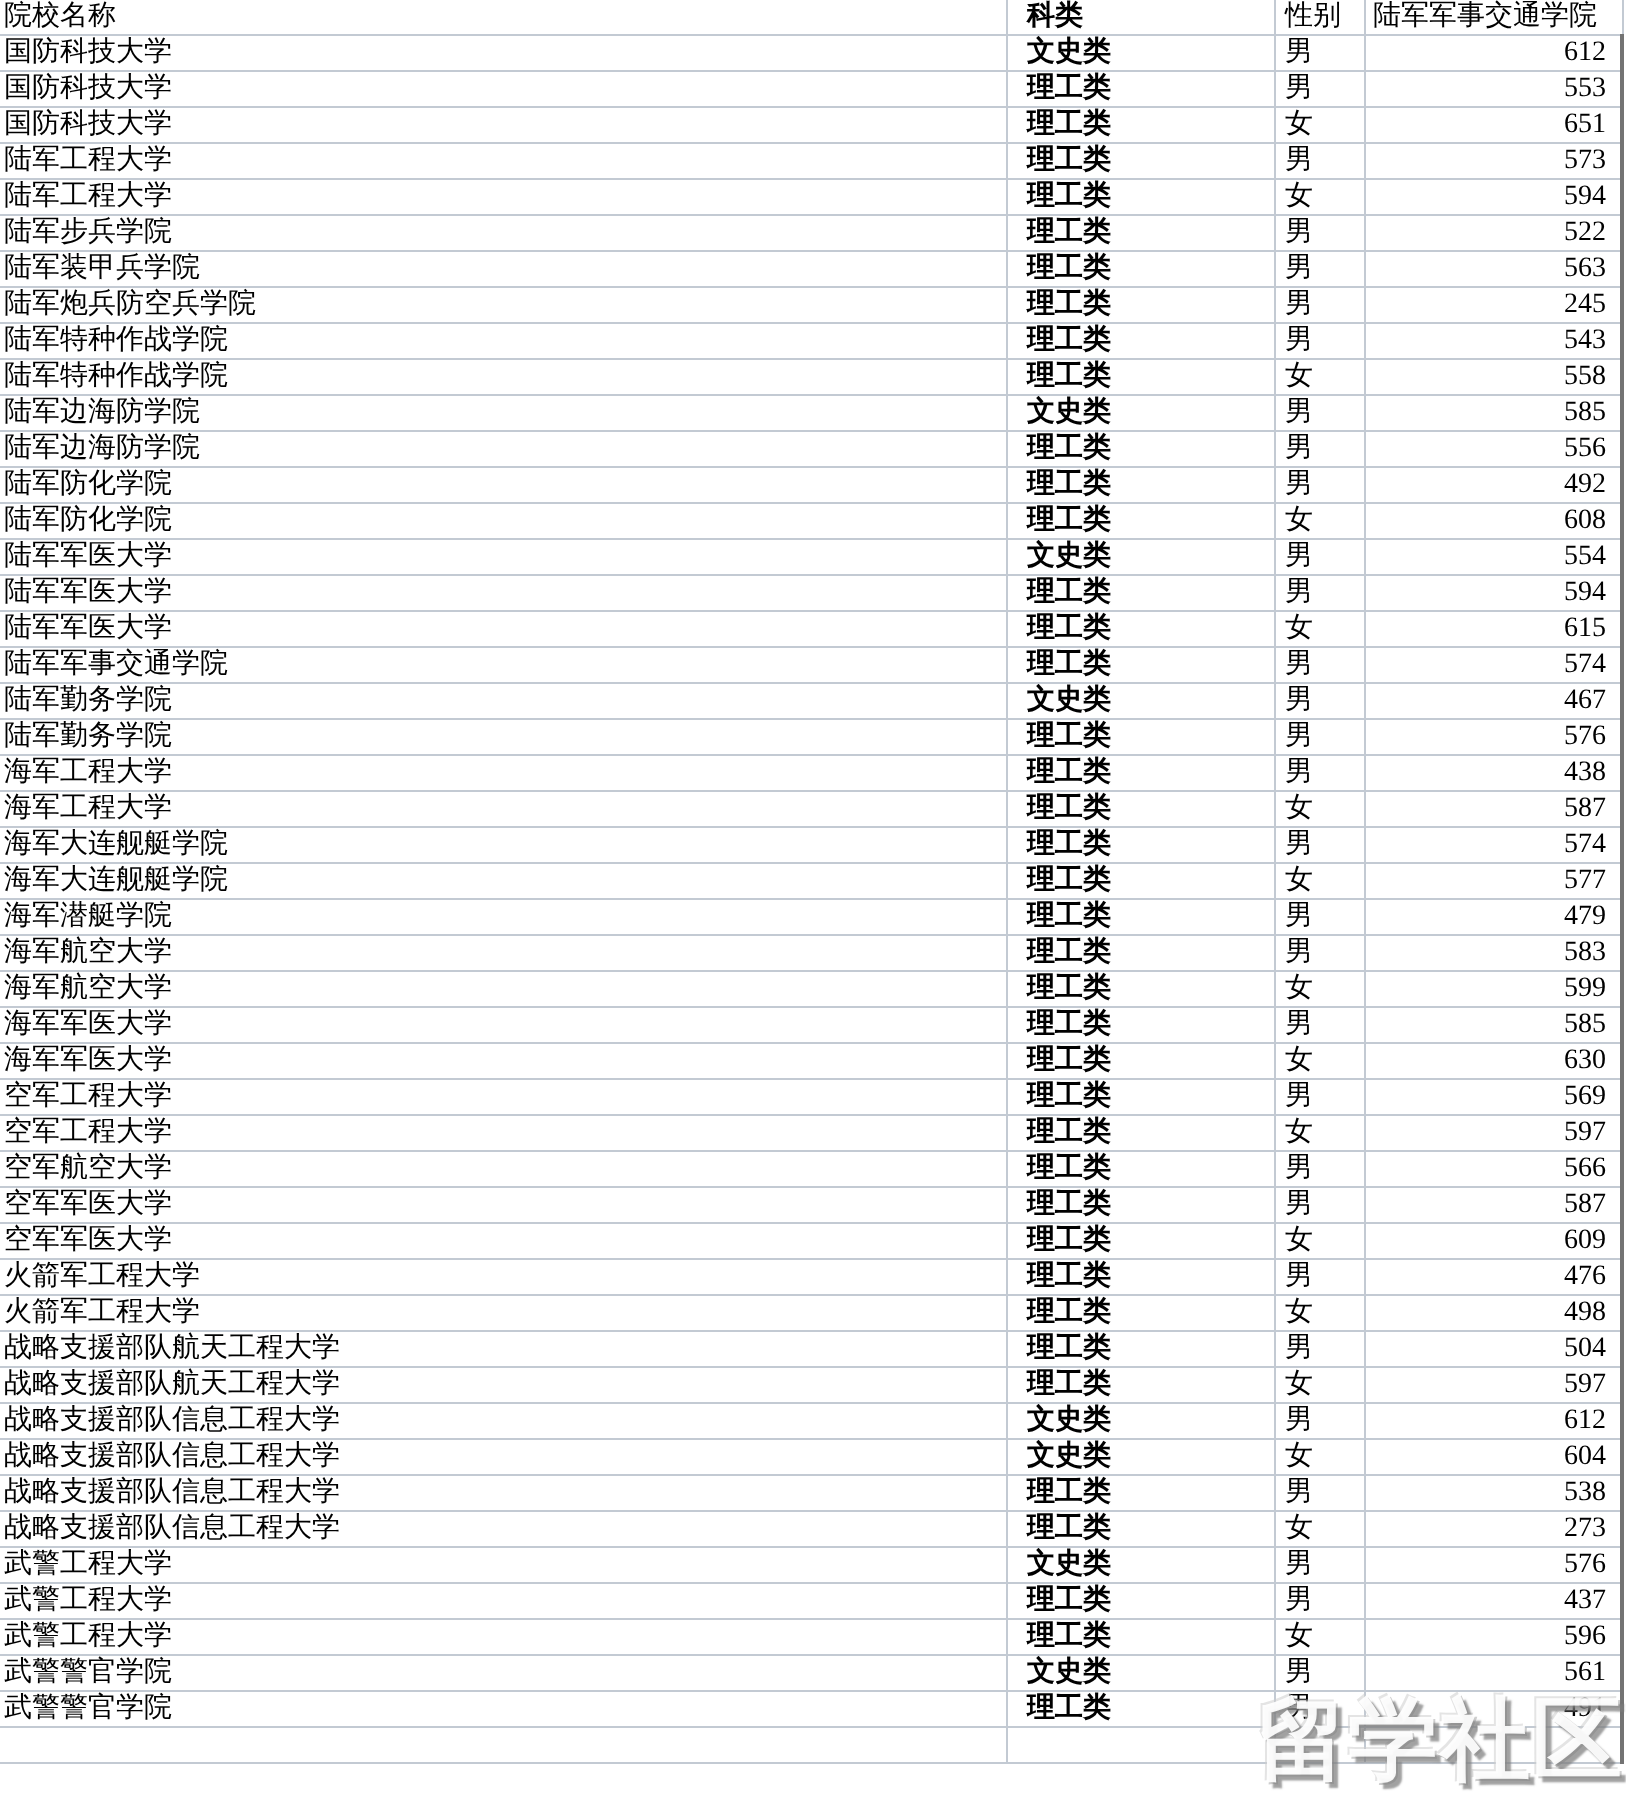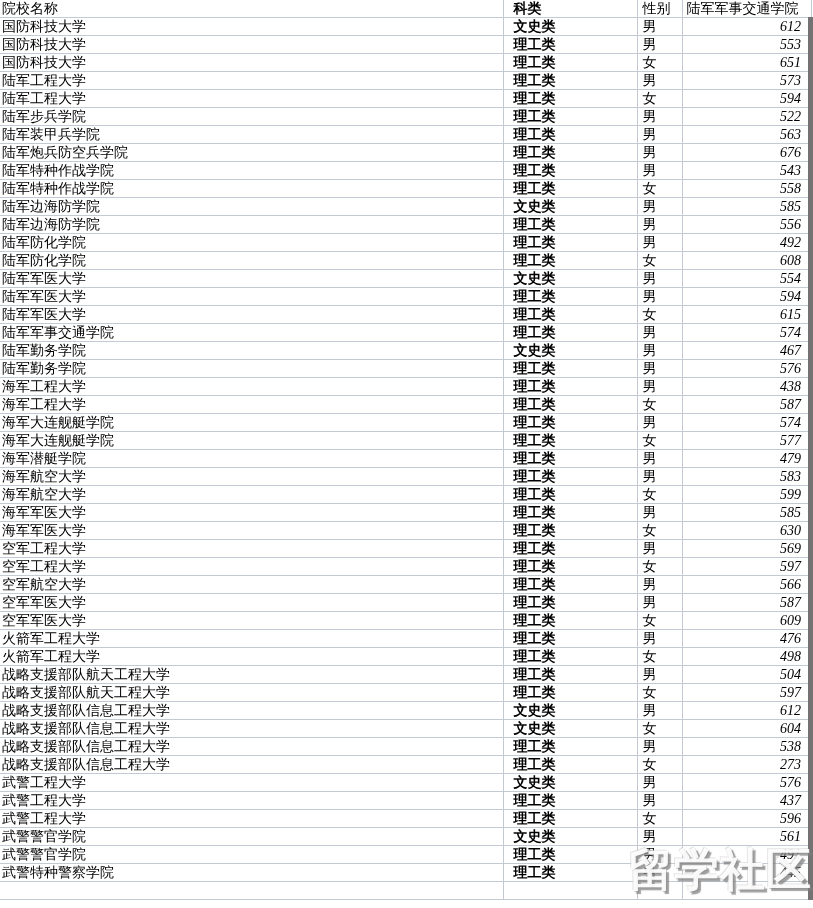--- a/index.html
+++ b/index.html
@@ -34,22 +34,21 @@
     text-align: left;
   }
   th.c-school, td.c-school   { padding-left: 2px; }
   th.c-category, td.c-category { padding-left: 10px; border-left: 1px solid #c3cad3; font-weight: bold; }
   th.c-gender, td.c-gender   { padding-left: 5px;  border-left: 1px solid #c3cad3; }
   th.c-score                 { padding-left: 4px;  border-left: 1px solid #c3cad3; border-right: 1px solid #c3cad3; }
   td.c-score {
     padding-right: 7px;
     text-align: right;
     border-left: 1px solid #c3cad3;
-    border-right: 6px solid #737373;
-    font-style: italic;
+    border-right: 2px solid #737373;
   }
   .watermark-title {
     position: absolute;
     top: 840px;
     right: 1px;
     font-family: "Liberation Sans", "DejaVu Sans", sans-serif;
     font-size: 45px;
     font-weight: bold;
     letter-spacing: 1px;
     white-space: nowrap;
@@ -131,21 +130,21 @@
       <tr>
         <td class="c-school">陆军装甲兵学院</td>
         <td class="c-category">理工类</td>
         <td class="c-gender">男</td>
         <td class="c-score">563</td>
       </tr>
       <tr>
         <td class="c-school">陆军炮兵防空兵学院</td>
         <td class="c-category">理工类</td>
         <td class="c-gender">男</td>
-        <td class="c-score">676</td>
+        <td class="c-score">245</td>
       </tr>
       <tr>
         <td class="c-school">陆军特种作战学院</td>
         <td class="c-category">理工类</td>
         <td class="c-gender">男</td>
         <td class="c-score">543</td>
       </tr>
       <tr>
         <td class="c-school">陆军特种作战学院</td>
         <td class="c-category">理工类</td>
@@ -366,26 +365,20 @@
         <td class="c-school">武警警官学院</td>
         <td class="c-category">文史类</td>
         <td class="c-gender">男</td>
         <td class="c-score">561</td>
       </tr>
       <tr>
         <td class="c-school">武警警官学院</td>
         <td class="c-category">理工类</td>
         <td class="c-gender">男</td>
         <td class="c-score">491</td>
-      </tr>
-      <tr>
-        <td class="c-school">武警特种警察学院</td>
-        <td class="c-category">理工类</td>
-        <td class="c-gender">男</td>
-        <td class="c-score">445</td>
       </tr>
       <tr>
         <td class="c-school"></td>
         <td class="c-category"></td>
         <td class="c-gender"></td>
         <td class="c-score"></td>
       </tr>
     </tbody>
 </table>
 

